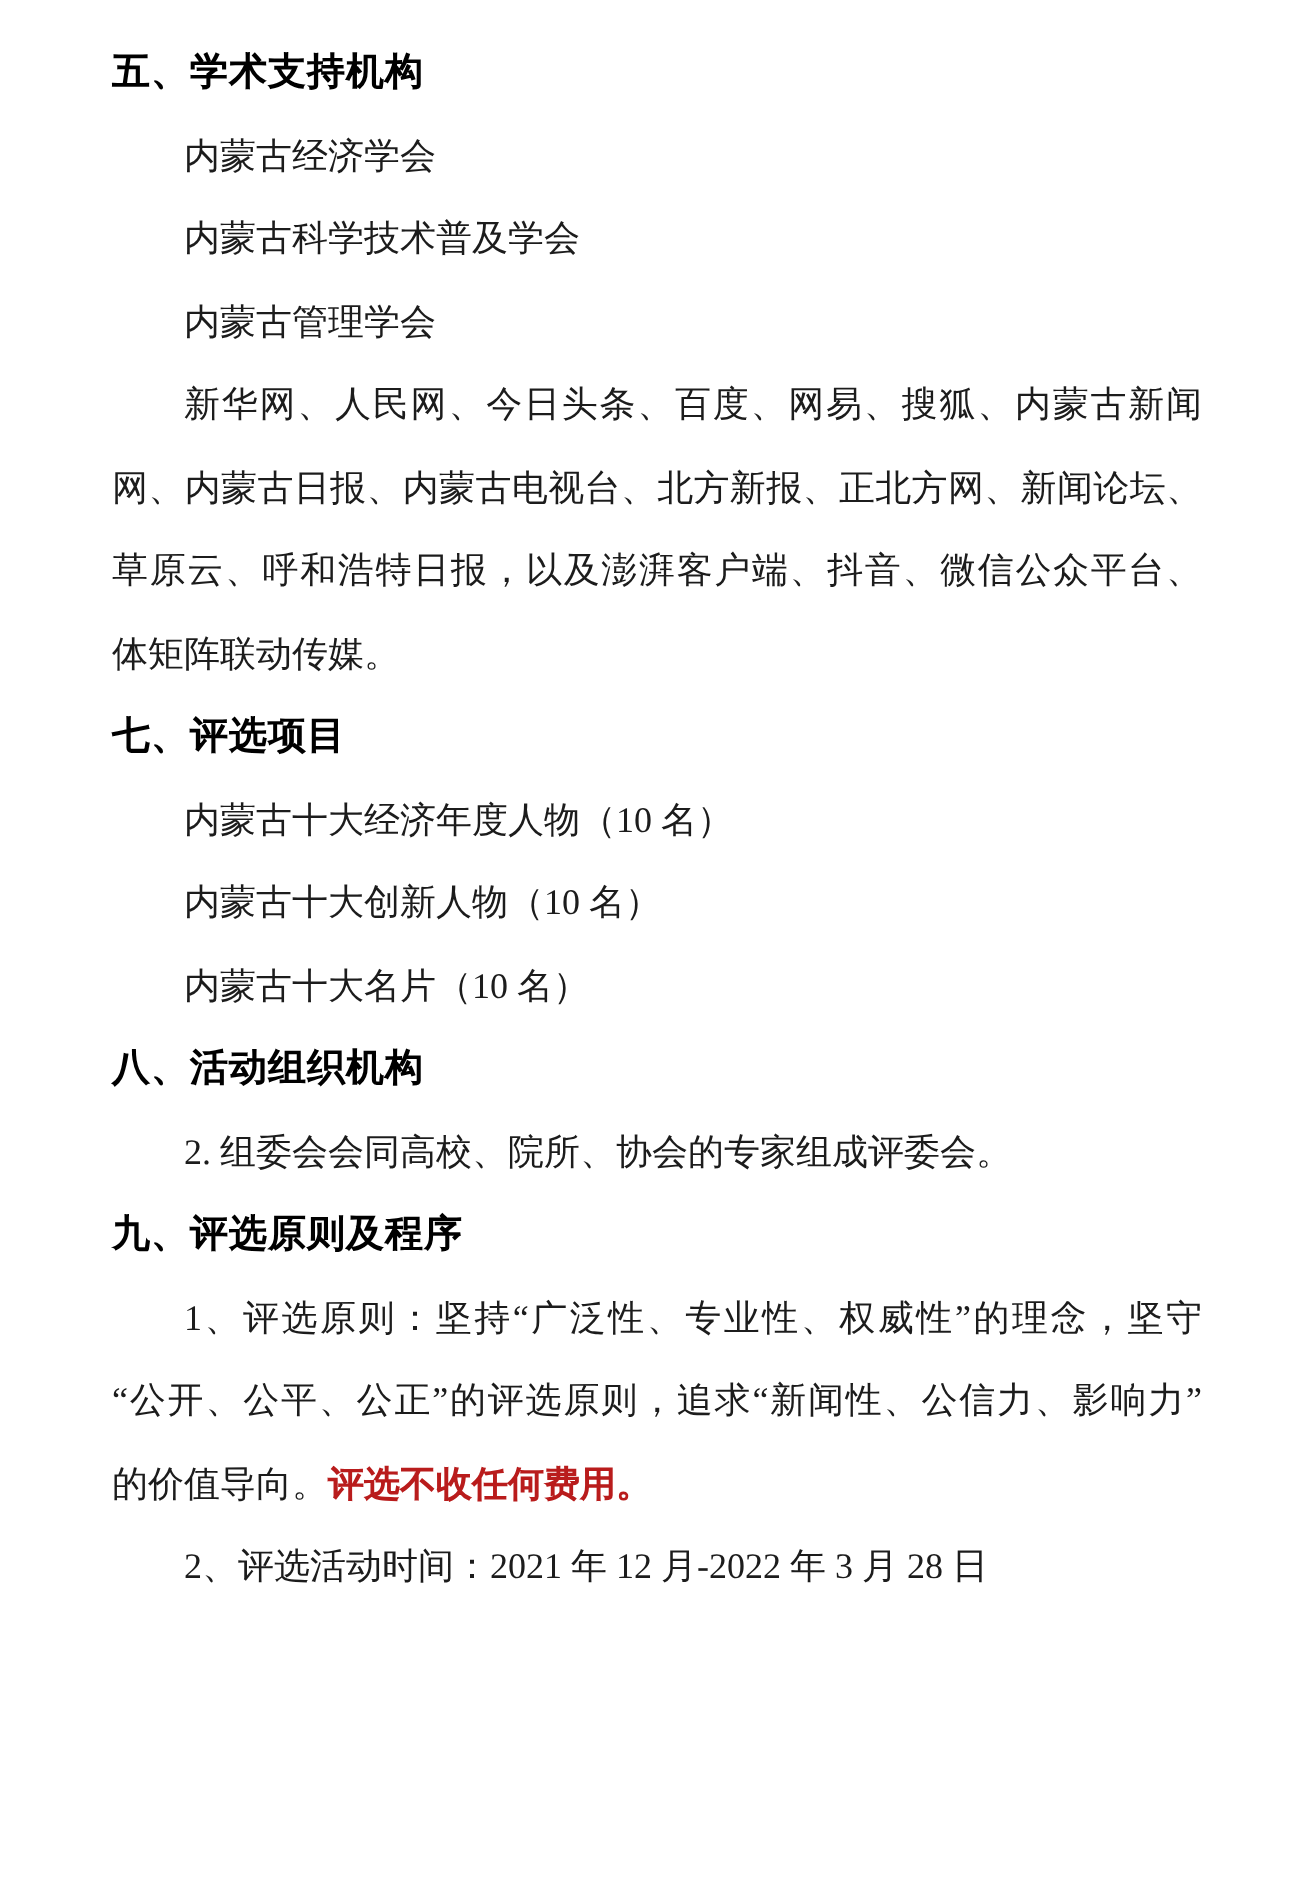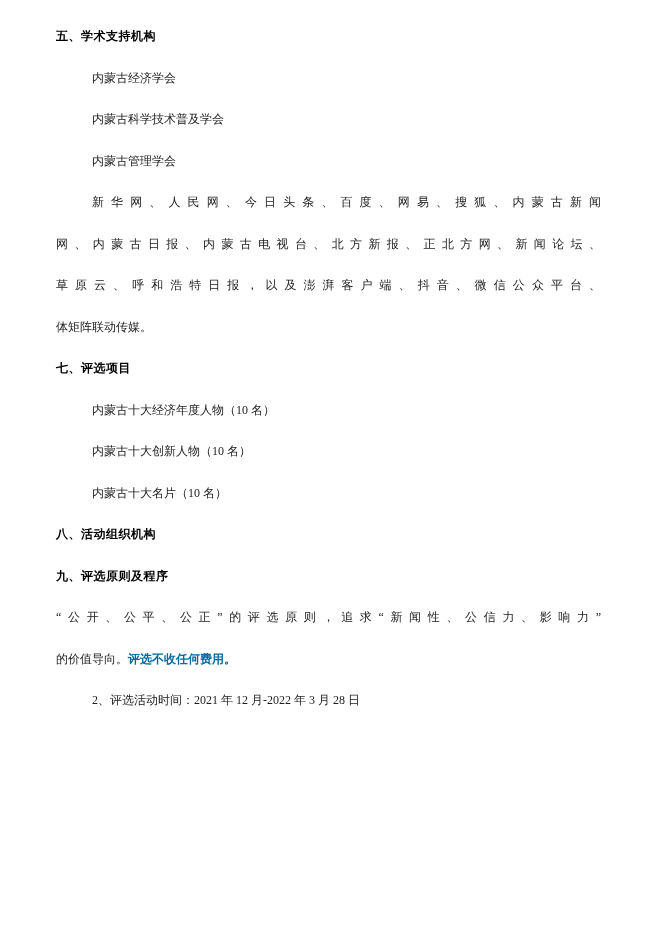--- a/index.html
+++ b/index.html
@@ -19,41 +19,41 @@
     width: 656px;
     height: 942px;
     padding: 16px 55px 0 56px;
     background: #ffffff;
   }
   .line {
     display: block;
     width: 545px;
     height: 41.5px;
     line-height: 41.5px;
-    font-size: 12px;
+    font-size: 18px;
     white-space: nowrap;
     overflow: visible;
   }
   .heading {
     font-weight: bold;
     color: #000000;
-    font-size: 12px;
+    font-size: 19px;
     letter-spacing: 0.5px;
   }
   .indent {
     text-indent: 36px;
   }
   .justify {
     white-space: normal;
     text-align: justify;
     text-align-last: justify;
   }
   .bold {
     font-weight: bold;
-    color: #0369a1;
+    color: #b91c1c;
   }
 </style>
 </head>
 <body>
 
 <div class="page">
 
   <div class="line heading">五、学术支持机构</div>
 
   <div class="line indent">内蒙古经济学会</div>
@@ -67,21 +67,23 @@
   <div class="line">体矩阵联动传媒。</div>
 
   <div class="line heading">七、评选项目</div>
 
   <div class="line indent">内蒙古十大经济年度人物（10 名）</div>
   <div class="line indent">内蒙古十大创新人物（10 名）</div>
   <div class="line indent">内蒙古十大名片（10 名）</div>
 
   <div class="line heading">八、活动组织机构</div>
 
+  <div class="line indent">2. 组委会会同高校、院所、协会的专家组成评委会。</div>
 
   <div class="line heading">九、评选原则及程序</div>
 
+  <div class="line justify indent">1、评选原则：坚持“广泛性、专业性、权威性”的理念，坚守</div>
   <div class="line justify">“公开、公平、公正”的评选原则，追求“新闻性、公信力、影响力”</div>
   <div class="line"><span>的价值导向。</span><span class="bold">评选不收任何费用。</span></div>
 
   <div class="line indent">2、评选活动时间：2021 年 12 月-2022 年 3 月 28 日</div>
 
 </div>
 
 </body></html>

